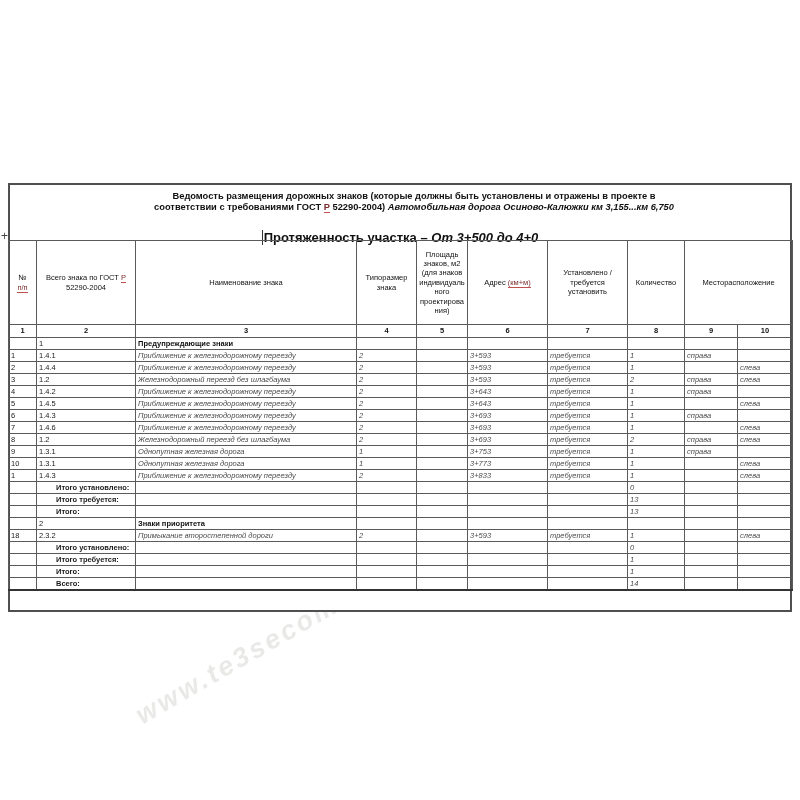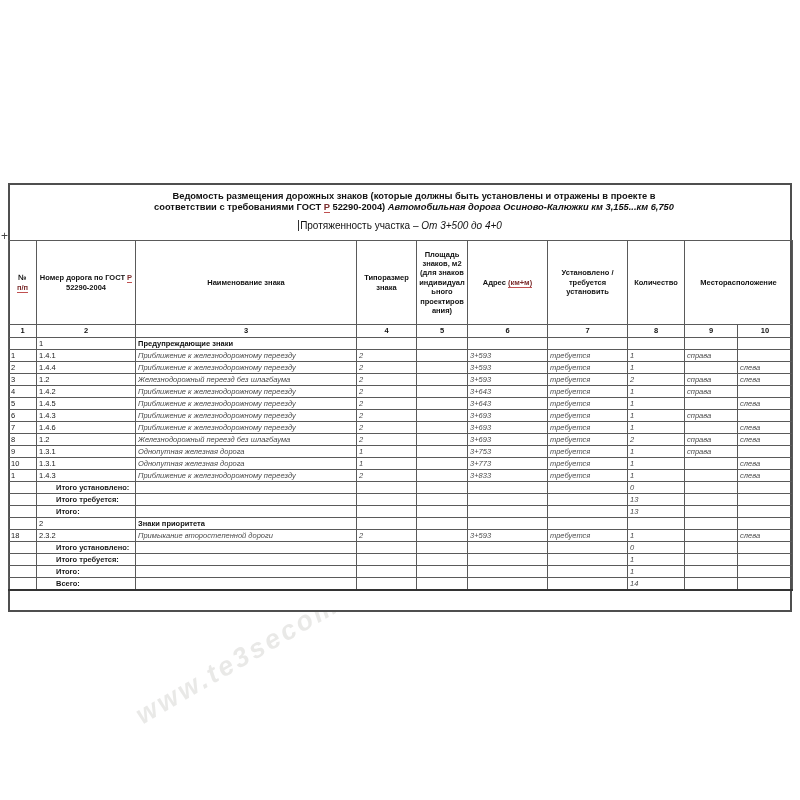--- a/index.html
+++ b/index.html
@@ -17,29 +17,29 @@
   
   .frame{position:absolute;left:8px;top:183px;width:780px;height:425px;
          border:2px solid #4f4f4f;z-index:2;background:#fff;}
 
   .title{margin-top:6px;text-align:center;font-weight:bold;font-size:9.3px;
          line-height:11px;color:#111;}
   .title .line{white-space:nowrap;padding-left:28px;}
   .it{font-style:italic;}
   .ul{text-decoration-color:#a33;}
   .sp{color:#7b2d2d;border-bottom:1px solid #c05050;}
-  .subtitle{margin-top:7px;text-align:center;font-weight:normal;font-size:10px;color:#111;}
+  .subtitle{margin-top:17px;text-align:center;font-weight:bold;font-size:13px;color:#111;}
   .subtitle .lbl{border-left:1px solid #333;padding-left:1px;}
 
   
   table.doc{position:absolute;left:8px;top:240px;width:784px;z-index:4;
             border-collapse:collapse;table-layout:fixed;}
   table.doc th,table.doc td{border:1px solid #5a5a5a;font-size:7.5px;padding:0 2px;
             overflow:hidden;vertical-align:middle;line-height:1.25;}
-  table.doc thead th{font-weight:bold;color:#111;height:83px;
+  table.doc thead th{font-weight:normal;color:#111;height:83px;
             overflow-wrap:anywhere;}
   table.doc thead th.c6{overflow-wrap:normal;}
   tbody tr{height:12px;}
   tbody td{color:#4a4a4a;font-style:italic;white-space:nowrap;}
   tbody td.c1,tbody td.c2{color:#1a1a1a;font-style:normal;}
   tr.r-numbering td{font-weight:bold;text-align:center;color:#111;font-style:normal;height:12px;}
   tr.r-section td.c3{font-weight:bold;font-style:normal;color:#111;}
   tr.r-summary td.c2{font-weight:bold;padding-left:19px;}
   tbody tr:last-child td{border-bottom:2px solid #333;}
 </style>
@@ -69,21 +69,21 @@
         <col style="width:51px">
         <col style="width:80px">
       <col style="width:80px">
         <col style="width:57px">
         <col style="width:53px">
       <col style="width:55px">
     </colgroup>
     <thead>
       <tr>
         <th class="c1"><span>№</span><br><span class="sp">п/п</span></th>
-        <th class="c2"><span>Номер дорога по ГОСТ </span><span class="sp">Р</span><span> 52290-2004</span></th>
+        <th class="c2"><span>Всего знака по ГОСТ </span><span class="sp">Р</span><span> 52290-2004</span></th>
         <th class="c3">Наименование знака</th>
         <th class="c4">Типоразмер знака</th>
         <th class="c5">Площадь знаков, м2 (для знаков индивидуального проектирования)</th>
         <th class="c6"><span>Адрес </span><span class="sp">(км+м)</span></th>
         <th class="c7">Установлено / требуется установить</th>
         <th class="c8">Количество</th>
         <th class="c9" colspan="2">Месторасположение</th>
       </tr>
     </thead>
     <tbody>

